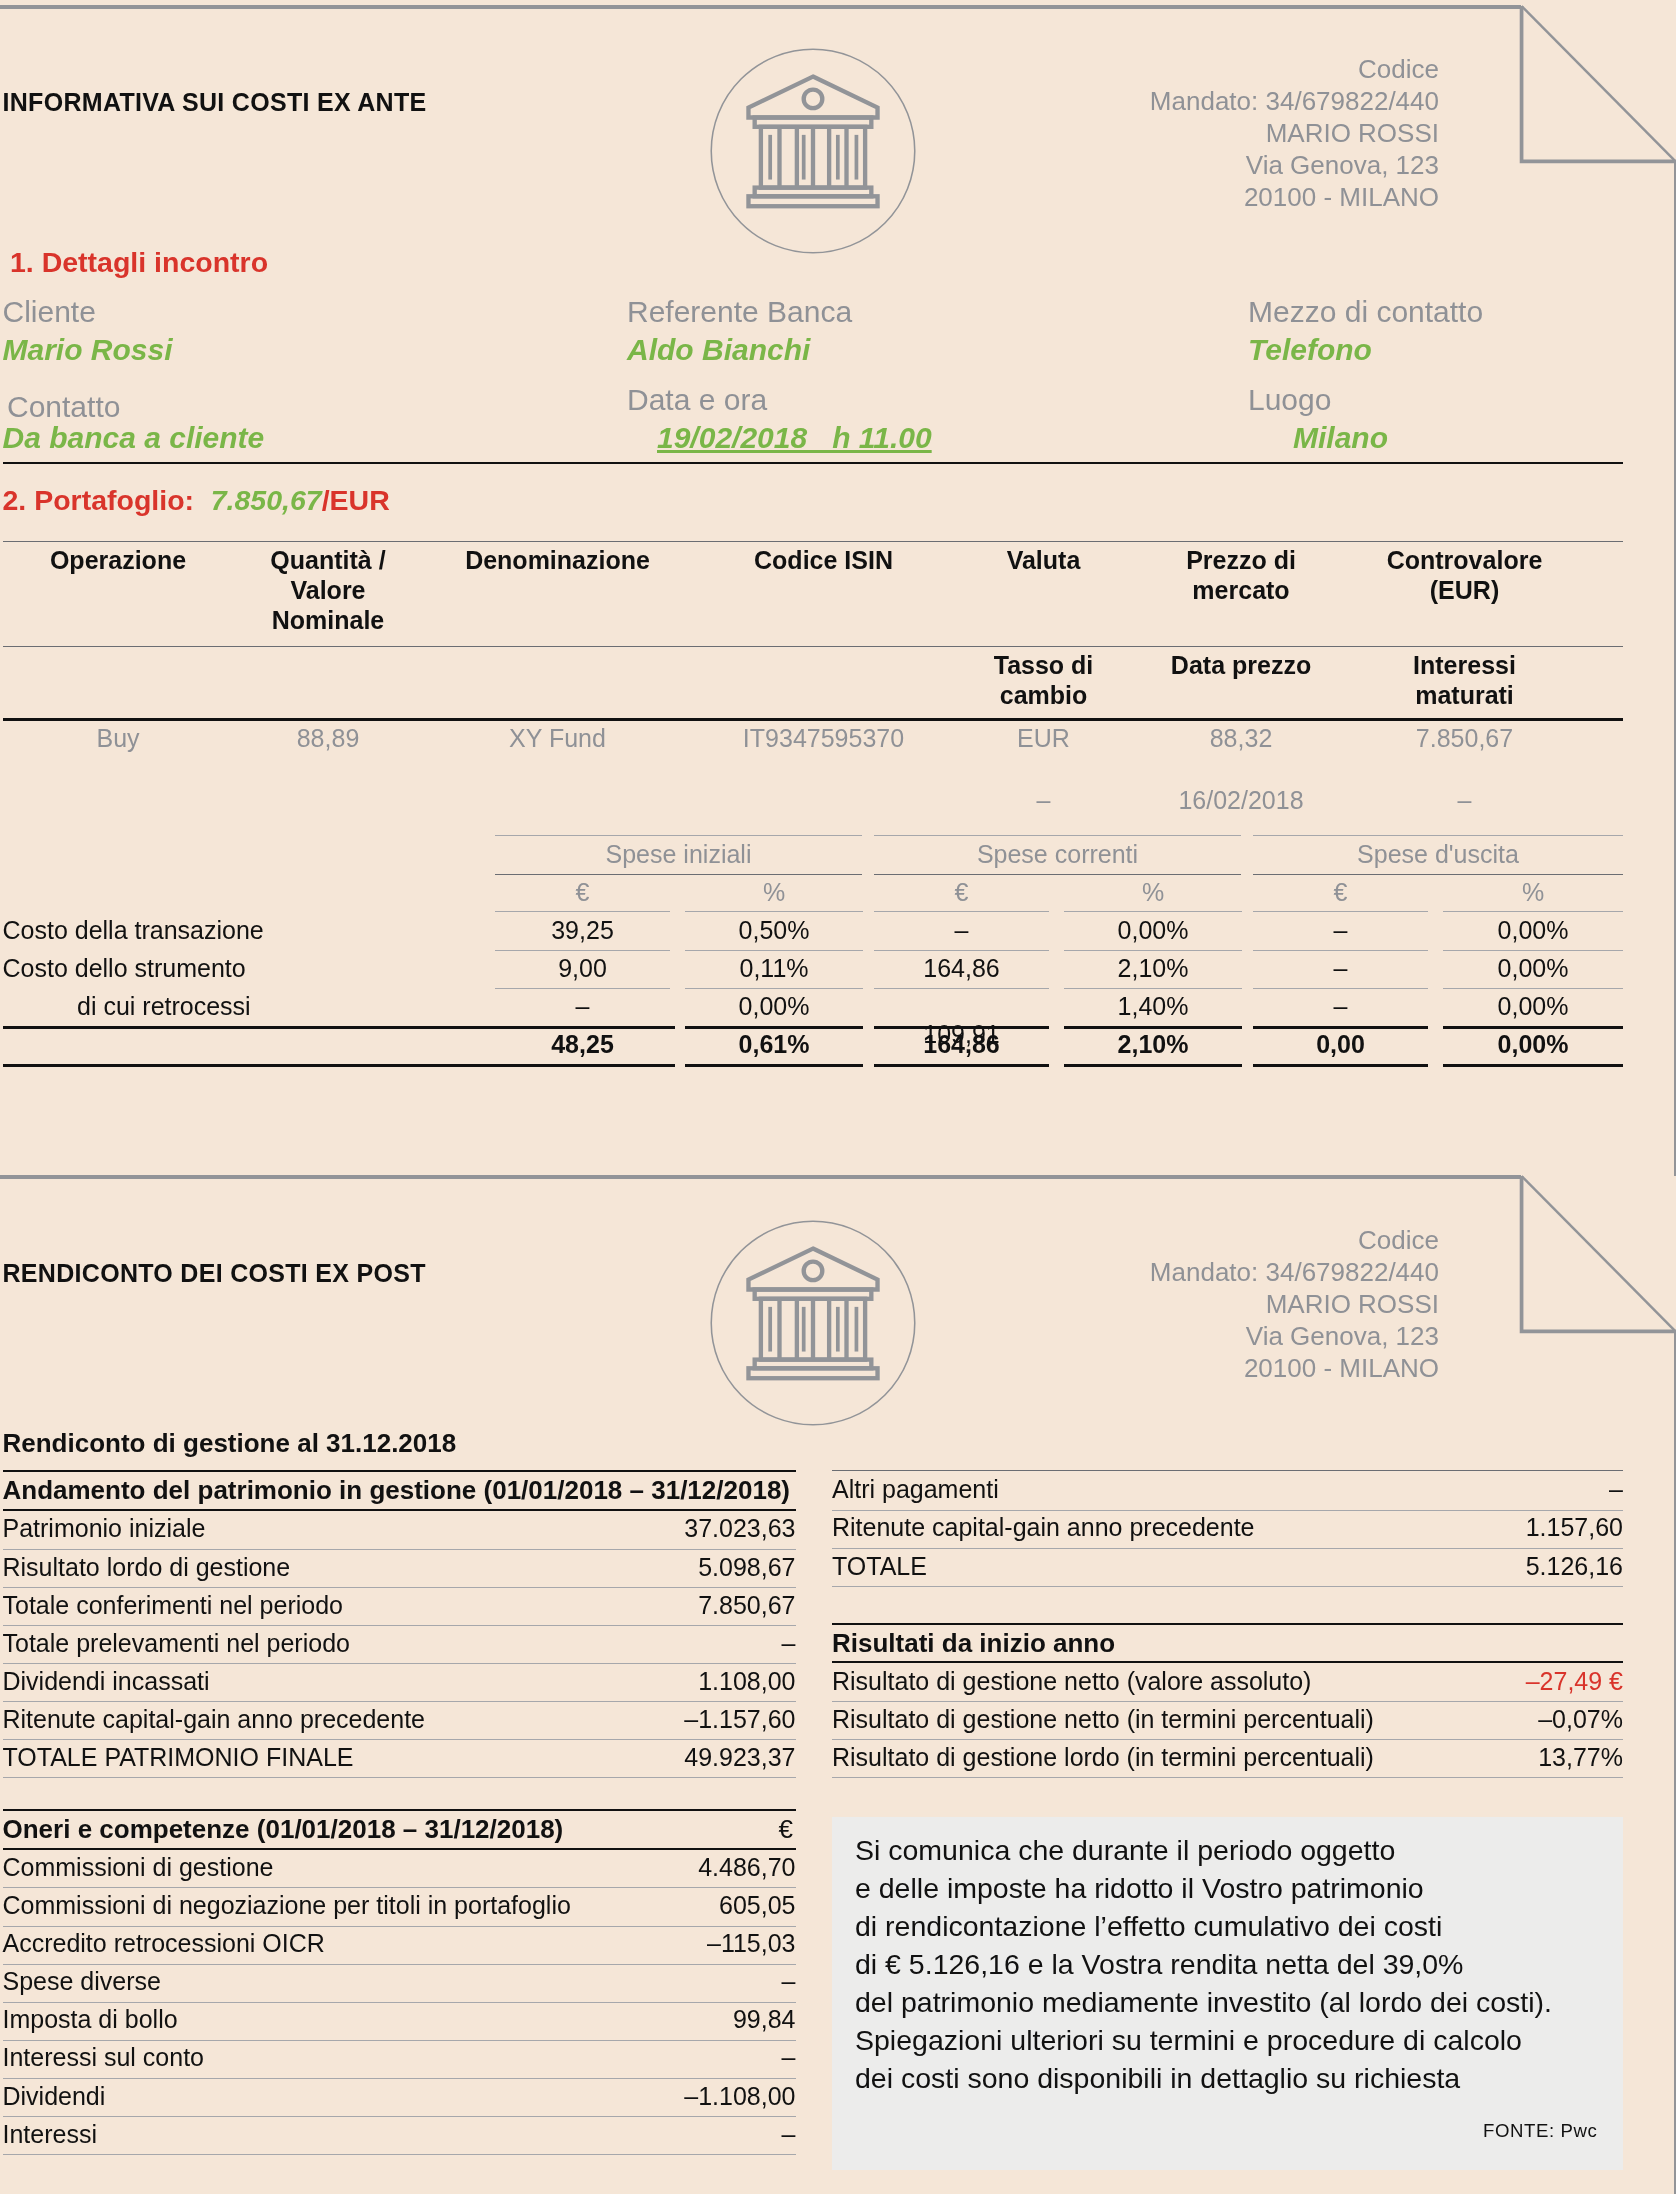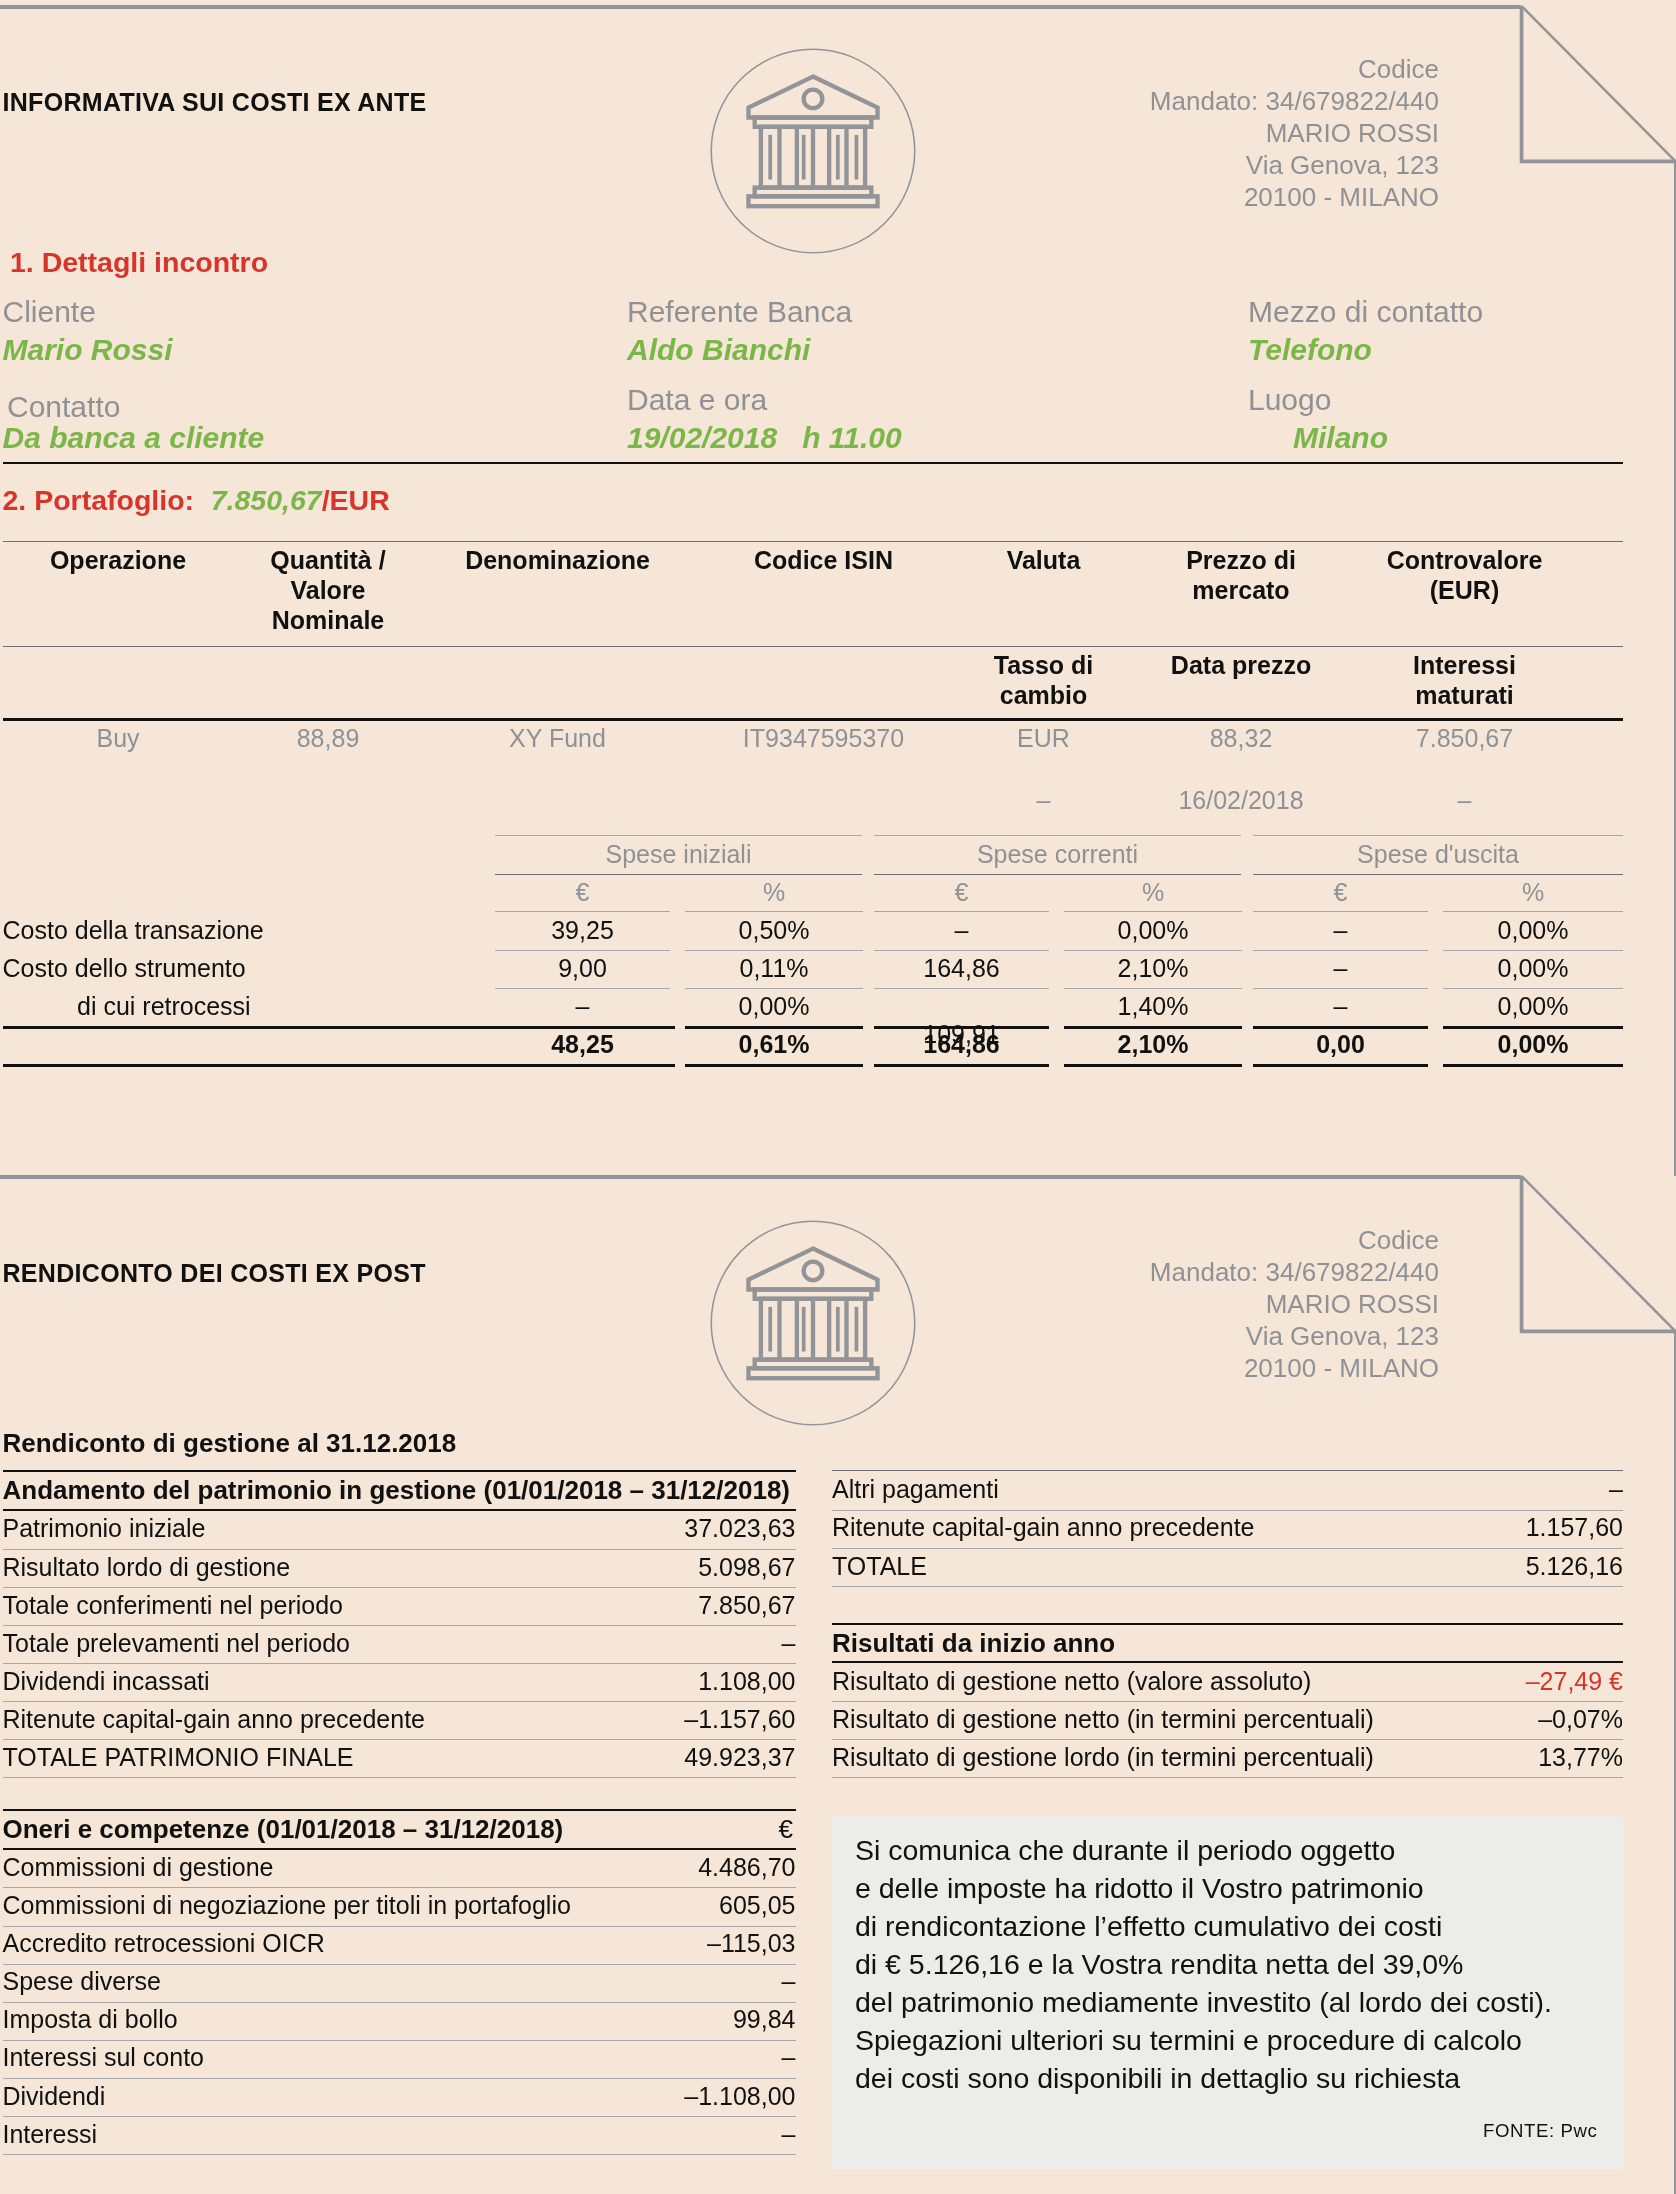--- a/index.html
+++ b/index.html
@@ -79,21 +79,21 @@
   <div class="abs lbl gray" style="left:2.5px; top:295px;">Cliente</div>
   <div class="abs val green" style="left:2.5px; top:333px;">Mario Rossi</div>
   <div class="abs lbl gray" style="left:627px; top:295px;">Referente Banca</div>
   <div class="abs val green" style="left:627px; top:333px;">Aldo Bianchi</div>
   <div class="abs lbl gray" style="left:1248px; top:295px;">Mezzo di contatto</div>
   <div class="abs val green" style="left:1248px; top:333px;">Telefono</div>
 
   <div class="abs lbl gray" style="left:7px; top:383px;margin-top:7px;">Contatto</div>
   <div class="abs val green" style="left:2.5px; top:421px;">Da banca a cliente</div>
   <div class="abs lbl gray" style="left:627px; top:383px;">Data e ora</div>
-  <div class="abs val green" style="left:627px; top:421px; white-space:pre;">19/02/2018   h 11.00</div>
+  <div class="abs val green" style="left:657px; top:421px; white-space:pre;text-decoration:underline;">19/02/2018   h 11.00</div>
   <div class="abs lbl gray" style="left:1248px; top:383px;">Luogo</div>
   <div class="abs val green" style="left:1248px; top:421px;margin-left:45px;">Milano</div>
 
   <div class="hline t-black-thin" style="left:2.5px; top:462px; width:1620px;"></div>
 
   <div class="abs sec-heading red" style="left:2.5px; top:484px;">
     <span>2. Portafoglio:</span>
     <span class="green" style="margin-left:8.7px;">7.850,67</span><span>/EUR</span>
   </div>
 

